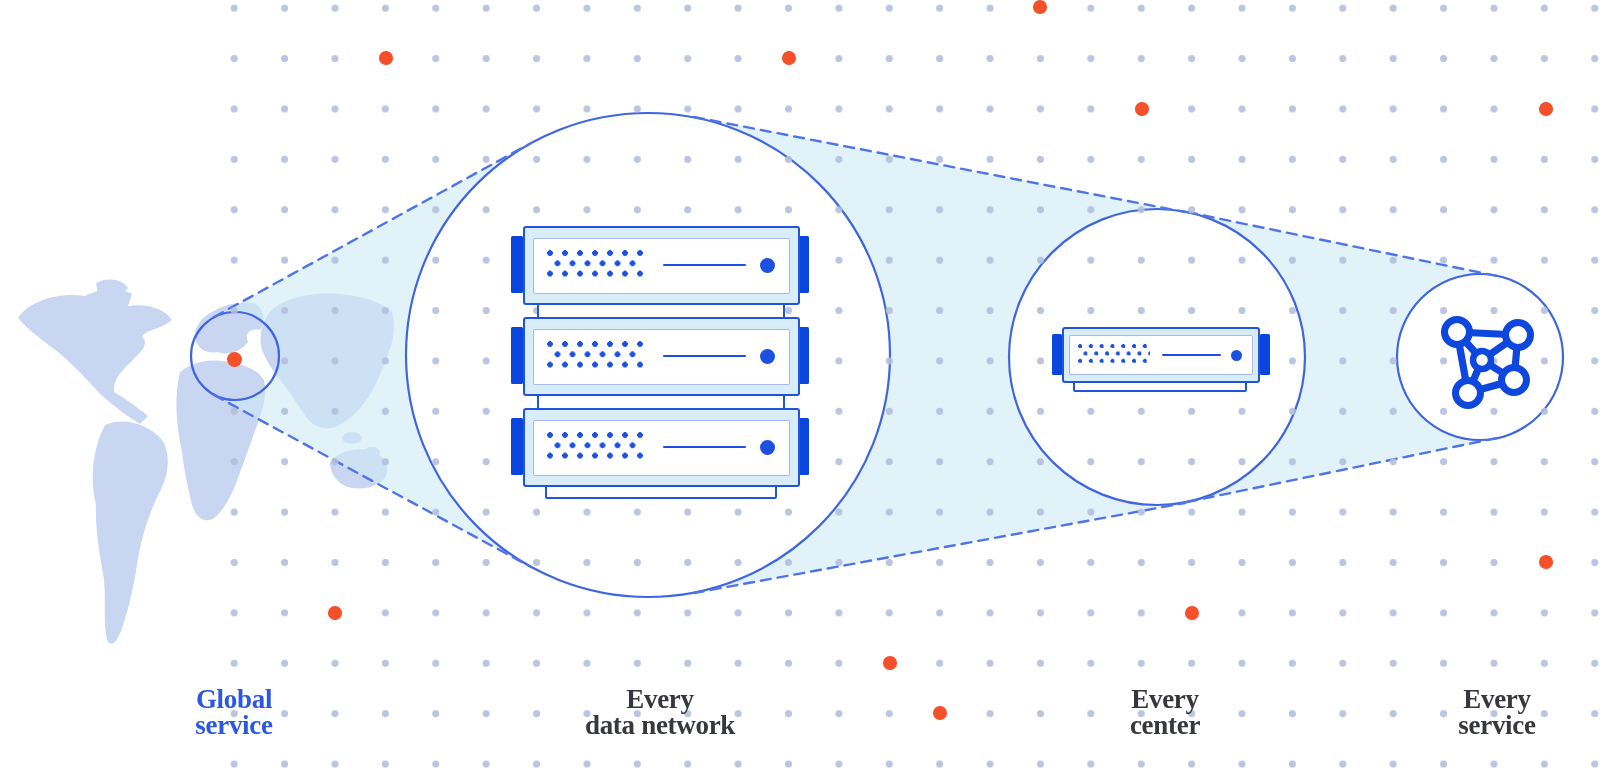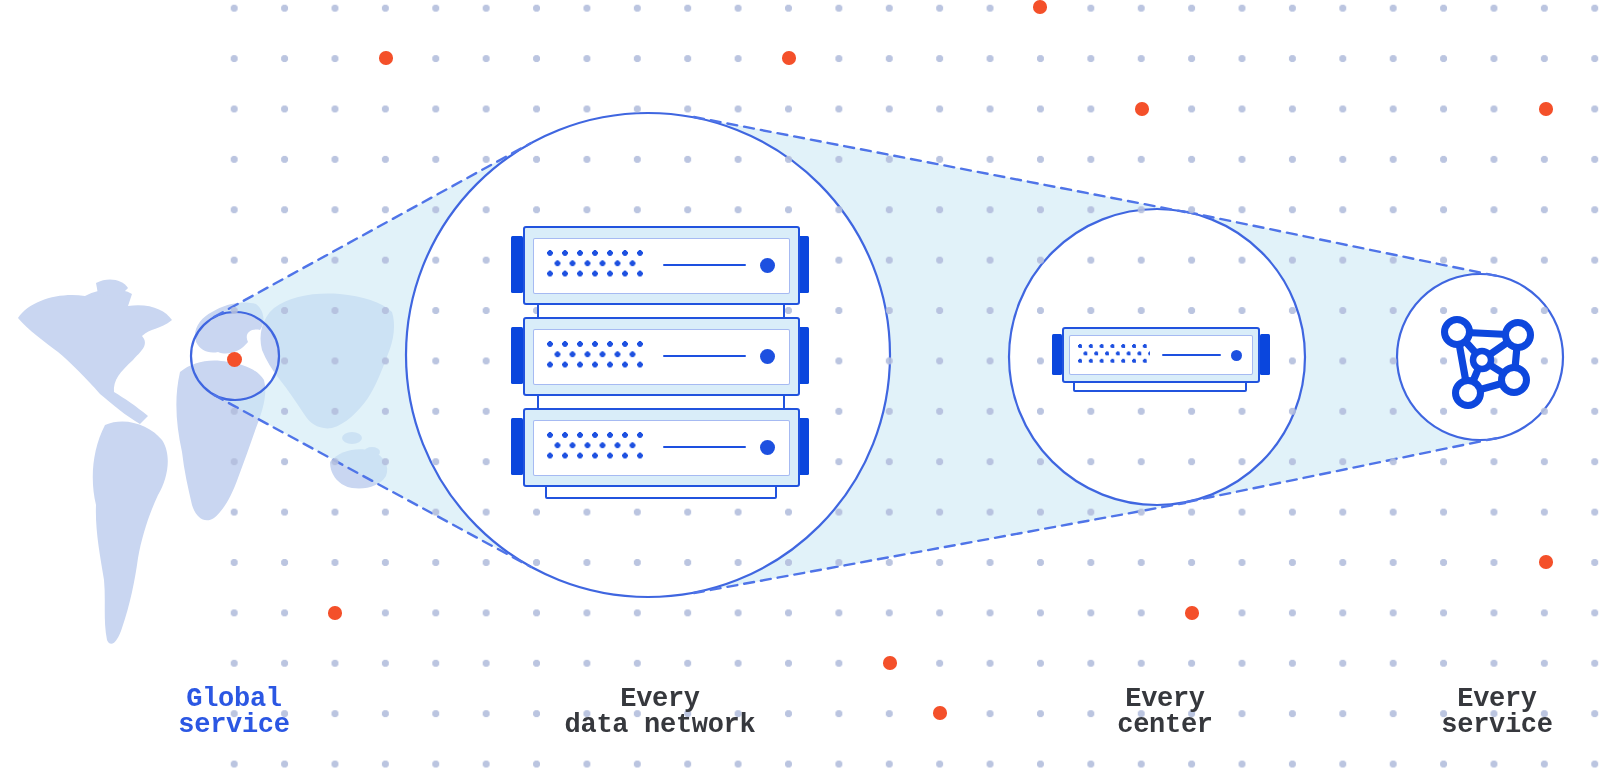--- a/index.html
+++ b/index.html
@@ -1,17 +1,17 @@
 <!DOCTYPE html>
 <html style="--accent_orange: #f4502a; --dot_blue: #b3bedd; --line_blue: #3f66e0; --dash_blue: #4f74e8; --beam_cyan: #cfeaf5; --map_blue: #c9d6f1; --server_border: #2153de; --tab_blue: #0a46dd; --pale_band: #d9edf9; --detail_blue: #1d50e0; --icon_blue: #0d47dd; --label_dark: #36383d; --label_blue: #2b57e3;"><head>
 <meta charset="utf-8">
 <style>
   html,body{margin:0;padding:0;background:#fff;}
   #canvas{position:relative;width:1620px;height:782px;overflow:hidden;background:#fff;
-          font-family:Liberation Mono, monospace;}
+          font-family:Liberation Serif, serif;}
   #base-svg{position:absolute;left:0;top:0;z-index:10;}
   
   #dot-grid{position:absolute;left:208.8px;top:-17.2px;width:1411px;height:800px;z-index:20;
     opacity:.9;pointer-events:none;
     background-image:radial-gradient(circle at 25.2px 25.2px, var(--dot_blue) 3.3px, rgba(182,192,222,0) 3.9px);
     background-size:50.4px 50.4px;}
   #accent-layer{position:absolute;left:0;top:0;width:1620px;height:782px;z-index:30;pointer-events:none;}
   .accent-dot{position:absolute;width:13.5px;height:13.5px;border-radius:50%;background:var(--accent_orange);}
   .accent-dot.marker{width:15px;height:15px;}
 

